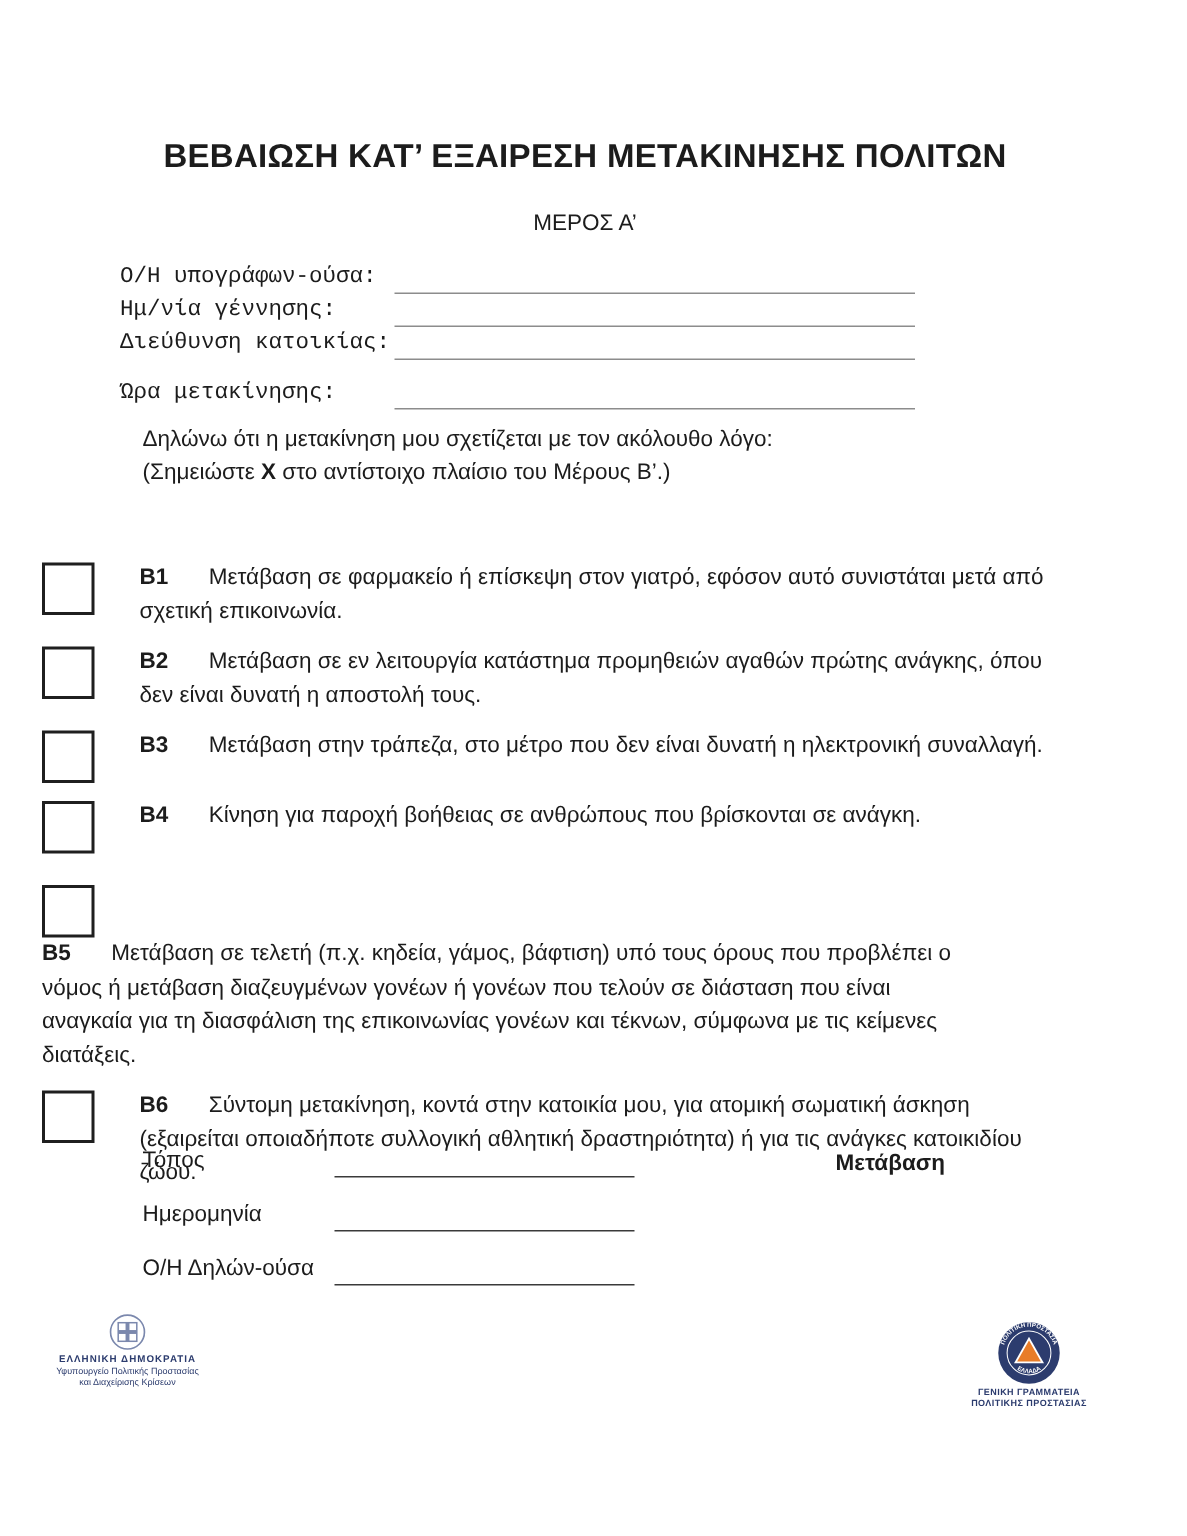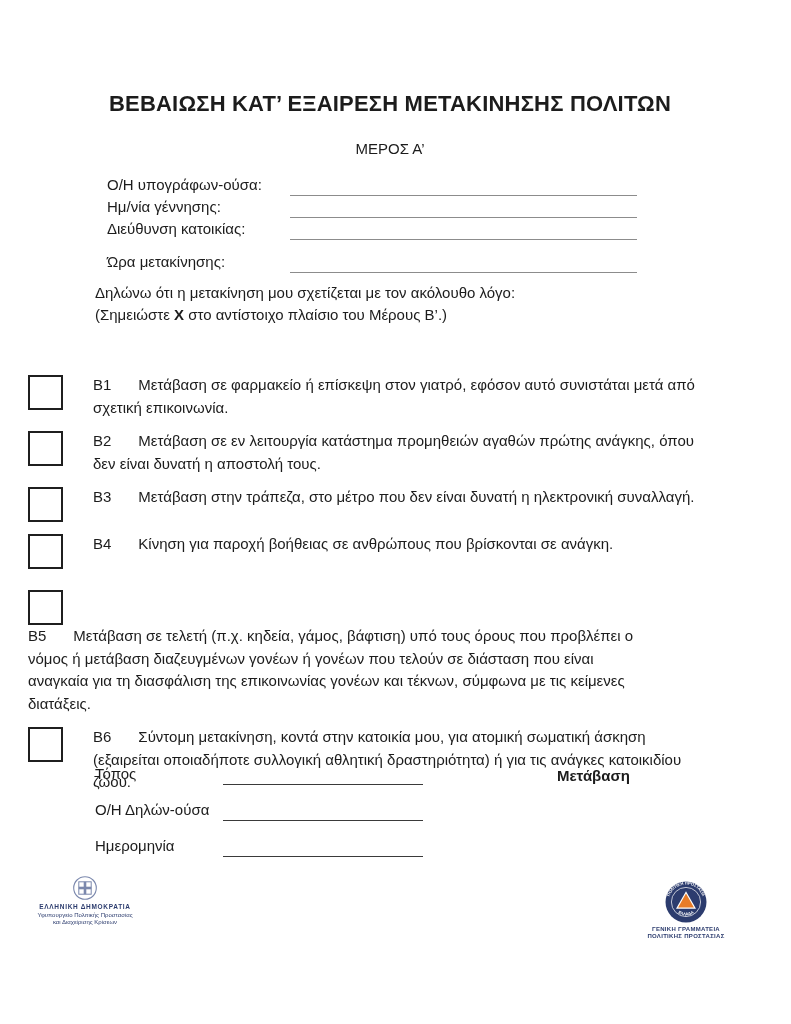--- a/index.html
+++ b/index.html
@@ -12,39 +12,39 @@
     position:absolute; top:91px; left:0; width:100%; text-align:center;
     font-size:22px; font-weight:bold; letter-spacing:0.2px;
   }
   .part-heading {
     position:absolute; left:0; width:100%; text-align:center; font-size:15px;
   }
   .part-heading span { text-underline-offset:3px; }
   .heading-a { top:140px; }
   .heading-b { top:331px; }
 
-  .fields-a { position:absolute; top:174px; left:107px; }
+  .fields-a { position:absolute; top:174px; left:80px;font-family:Liberation Mono, monospace; }
   .field-row { display:flex; align-items:flex-end; height:22px; }
   .field-row.gap-before { margin-top:11px; }
   .field-row .label { width:183px; font-size:15px; line-height:22px; }
   .field-row .line { width:347px; height:19px; border-bottom:1.5px solid var(--line-gray,#8c8c8c); }
 
   .declaration { position:absolute; top:282px; left:95px; width:620px;
     font-size:15px; line-height:22px; }
   .declaration .bold { font-weight:bold; }
 
   .b-list { position:absolute; top:374px; left:28px; width:690px; }
   .b-item { display:flex; margin-bottom:11px; }
   .b-item.gap-before { margin-top:20px;flex-direction:column; }
   .checkbox {
     flex:0 0 auto; width:31px; height:31px; margin-top:1px; margin-right:30px;
     border:2px solid #1f1f1f; background:#fff; box-sizing:content-box;
   }
   .b-text { width:607px; font-size:15px; line-height:22.5px; }
-  .b-code { font-weight:normal; margin-right:27px; }
+  .b-code { font-weight:bold; margin-right:27px; }
 
   .footer-fields { position:absolute; top:762px; left:95px; }
   .f-row { display:flex; align-items:flex-end; height:23px; margin-bottom:13px; }
   .f-row .label { width:128px; font-size:15px; font-weight:normal; line-height:23px; }
   .f-row .line { width:200px; height:21px; border-bottom:1.5px solid var(--line-dark,#3a3a3a); }
   .signature-label { position:absolute; top:767px; left:557px; font-size:15px; font-weight:bold; }
 
   .logo-left { position:absolute; left:20px; top:875px; width:130px; text-align:center;
     color:var(--navy,#2c3c6e); }
   .logo-left .emblem { display:block; margin:0 auto 1px auto; }
@@ -119,25 +119,25 @@
       <div class="b-text"><span class="b-code">B6</span><span>Σύντομη μετακίνηση, κοντά στην κατοικία μου, για ατομική σωματική άσκηση (εξαιρείται οποιαδήποτε συλλογική αθλητική δραστηριότητα) ή για τις ανάγκες κατοικιδίου ζώου.</span></div>
     </div>
   </div>
 
   <div class="footer-fields">
     <div class="f-row">
       <div class="label">Τόπος</div>
       <div class="line"></div>
     </div>
     <div class="f-row">
-      <div class="label">Ο/Η Δηλών-ούσα</div>
+      <div class="label">Ημερομηνία</div>
       <div class="line"></div>
     </div>
     <div class="f-row">
-      <div class="label">Ημερομηνία</div>
+      <div class="label">Ο/Η Δηλών-ούσα</div>
       <div class="line"></div>
     </div>
   </div>
 
   <div class="signature-label">Μετάβαση</div>
 
   <div class="logo-left">
     <svg class="emblem" width="26" height="26" viewBox="0 0 26 26" aria-hidden="true">
       <circle cx="13" cy="13" r="11.3" fill="none" stroke="var(--emblem-blue,#7b88ad)" stroke-width="1.1"></circle>
       <rect x="6.8" y="6.8" width="12.4" height="12.4" fill="none" stroke="var(--emblem-blue,#7b88ad)" stroke-width="1"></rect>

